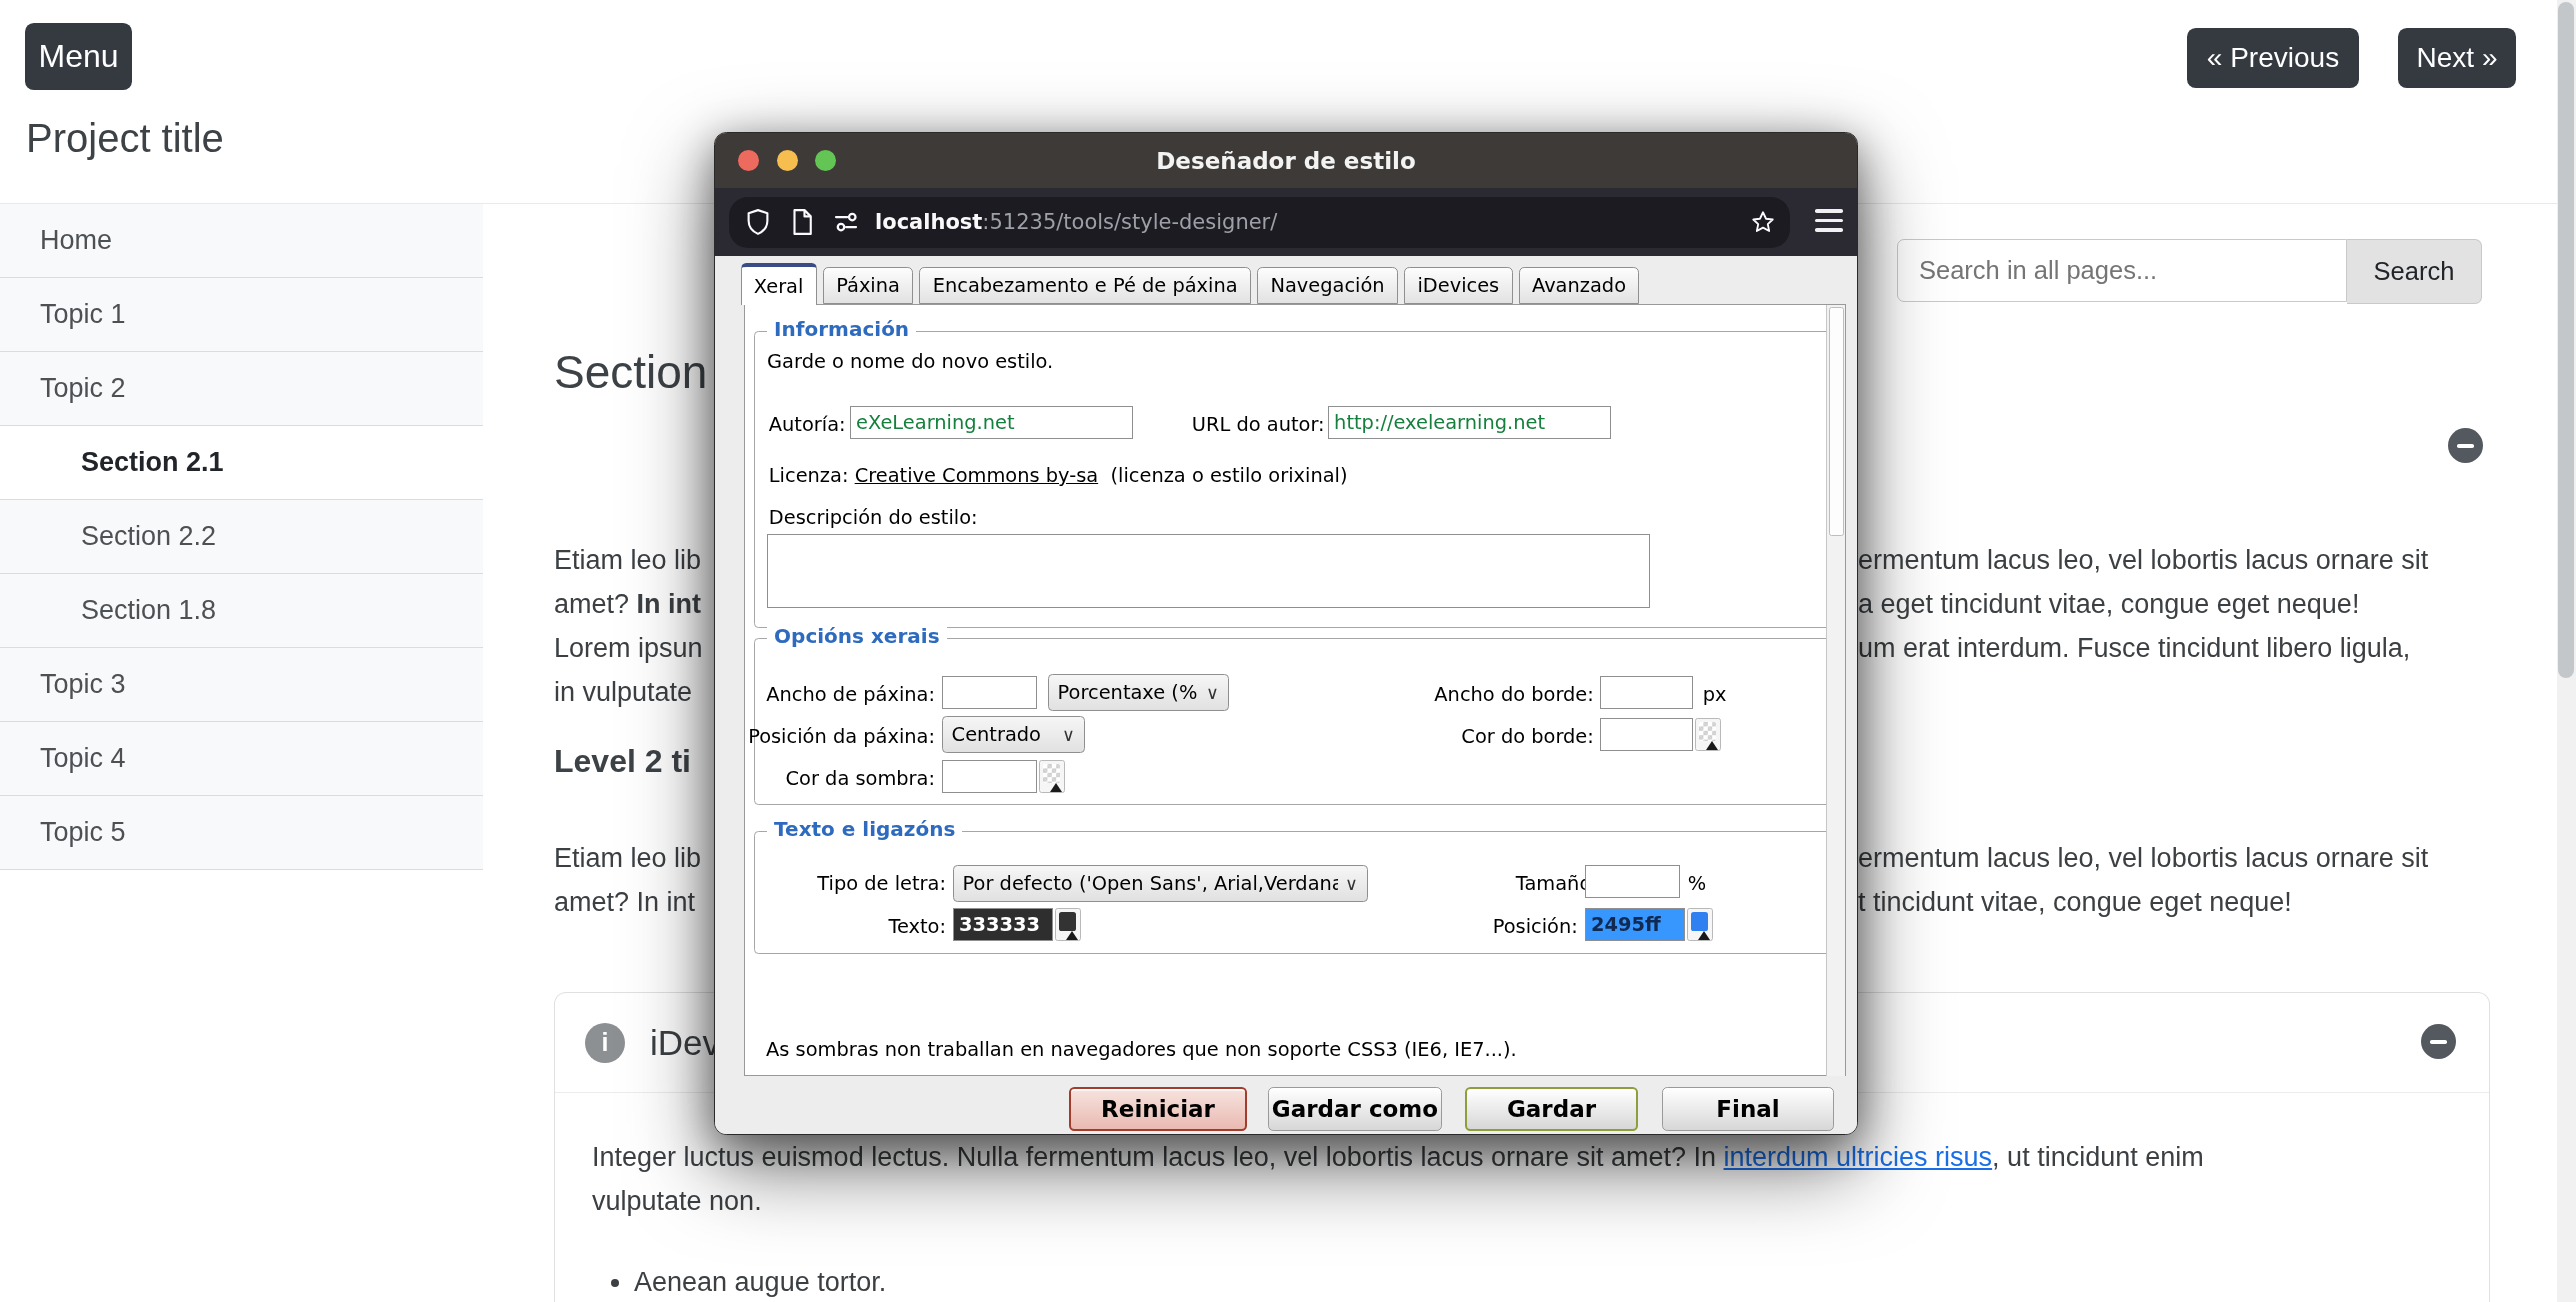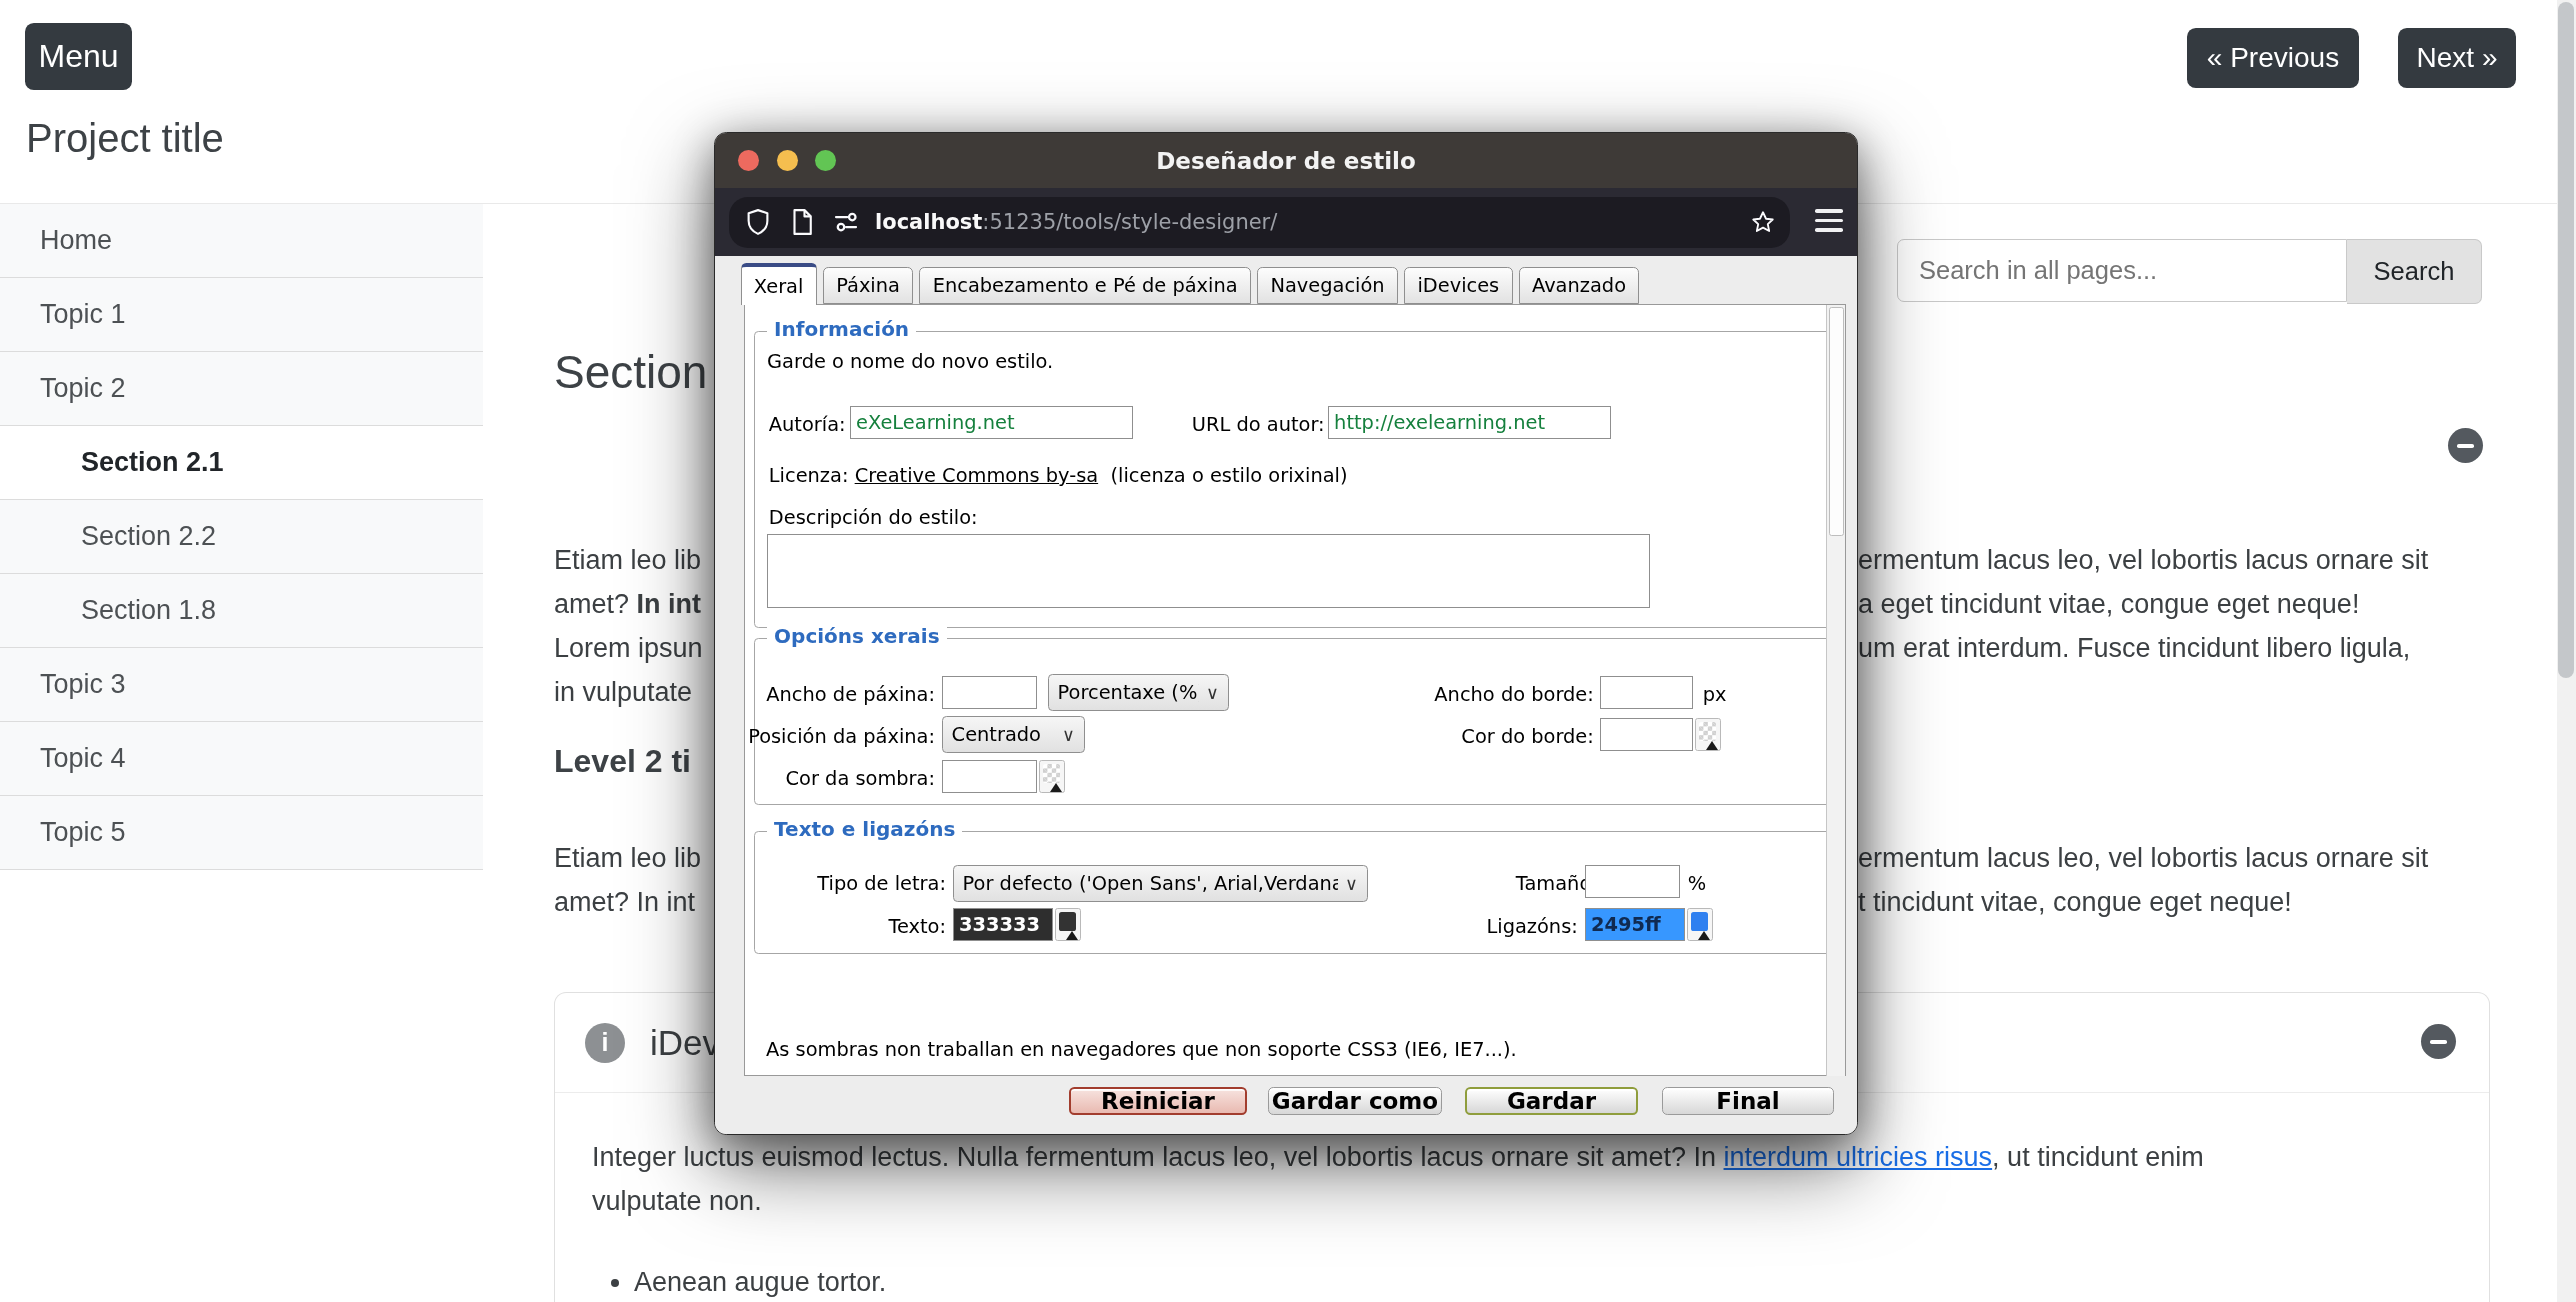--- a/index.html
+++ b/index.html
@@ -132,21 +132,21 @@
   .chip.dark{background:#333333;}
   .chip.blue{background:#2f80f0;}
   .swatch .tri{position:absolute;right:1.8px;bottom:0;width:0;height:0;
     border-left:6.2px solid transparent;border-right:6.2px solid transparent;
     border-bottom:9.7px solid #1a1a1a;}
   .din.sel-dark{background:#2e2e2e;color:#ffffff;font-weight:bold;}
   .din.sel-blue{background:#3797ff;color:#102a52;font-weight:bold;}
 
   #dlg-note{position:absolute;left:21px;top:733px;font-size:19.4px;color:#000;}
 
-  .dlg-btn{position:absolute;top:954px;height:28px;border-radius:5.3px;display:flex;align-items:center;
+  .dlg-btn{position:absolute;top:954px;height:44px;border-radius:5.3px;display:flex;align-items:center;
     justify-content:center;font-weight:bold;font-size:23px;color:#000;
     background:linear-gradient(#ffffff,#d7d7d7);border:1.8px solid #9a9a9a;box-sizing:border-box;
     box-shadow:inset 0 1.8px 0 #fff;cursor:pointer;}
   #btn-reiniciar{left:354px;width:178px;border:2.6px solid #a23d2e;
     background:linear-gradient(#f7e3df,#e9bab1);}
   #btn-gardar-como{left:553px;width:174px;}
   #btn-gardar{left:750px;width:173px;border:2.6px solid #8f9d3c;}
   #btn-final{left:947px;width:172px;}
 
   svg{display:block;}
@@ -319,21 +319,21 @@
         <div class="dlbl r" style="left:636px;top:40px;width:207px;">Tamaño:</div>
         <input class="din" style="left: 830px; top: 33px; width: 95px; height: 33px;" type="text" readonly="" value="">
         <div class="dlbl" style="left:933px;top:40px;">%</div>
 
         <div class="dlbl r" style="left:-8.8px;top:83px;width:200px;">Texto:</div>
         <input class="din sel-dark" style="left: 198px; top: 76px; width: 100px; height: 33px;" type="text" readonly="" value="333333">
         <div class="swatch" style="left:300px;top:76px;">
           <span class="chip dark"></span>
           <span class="tri"></span>
         </div>
-        <div class="dlbl r" style="left:616px;top:83px;width:207px;">Ligazóns:</div>
+        <div class="dlbl r" style="left:616px;top:83px;width:207px;">Posición:</div>
         <input class="din sel-blue" style="left: 830px; top: 76px; width: 100px; height: 33px;" type="text" readonly="" value="2495ff">
         <div class="swatch" style="left:932px;top:76px;">
           <span class="chip blue"></span>
           <span class="tri"></span>
         </div>
       </div>
 
       <div id="dlg-note">As sombras non traballan en navegadores que non soporte CSS3 (IE6, IE7...).</div>
 
       <div id="panel-scroll">

